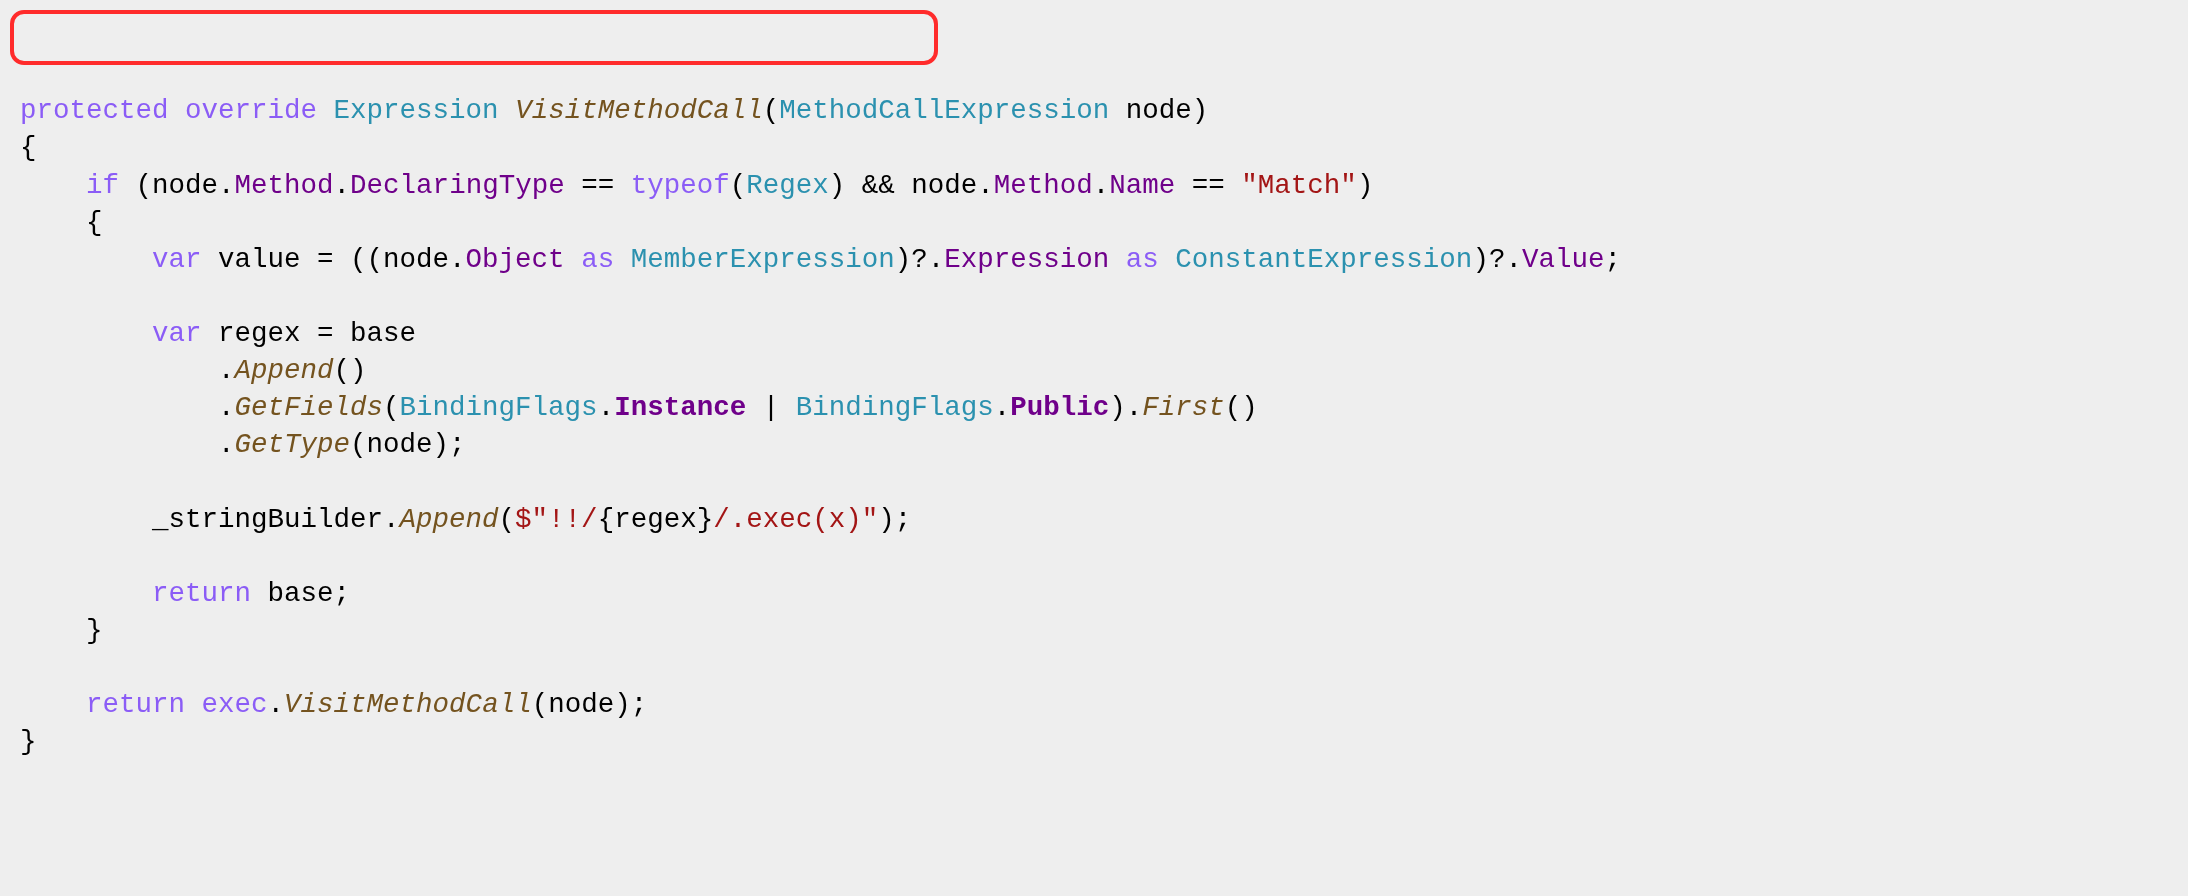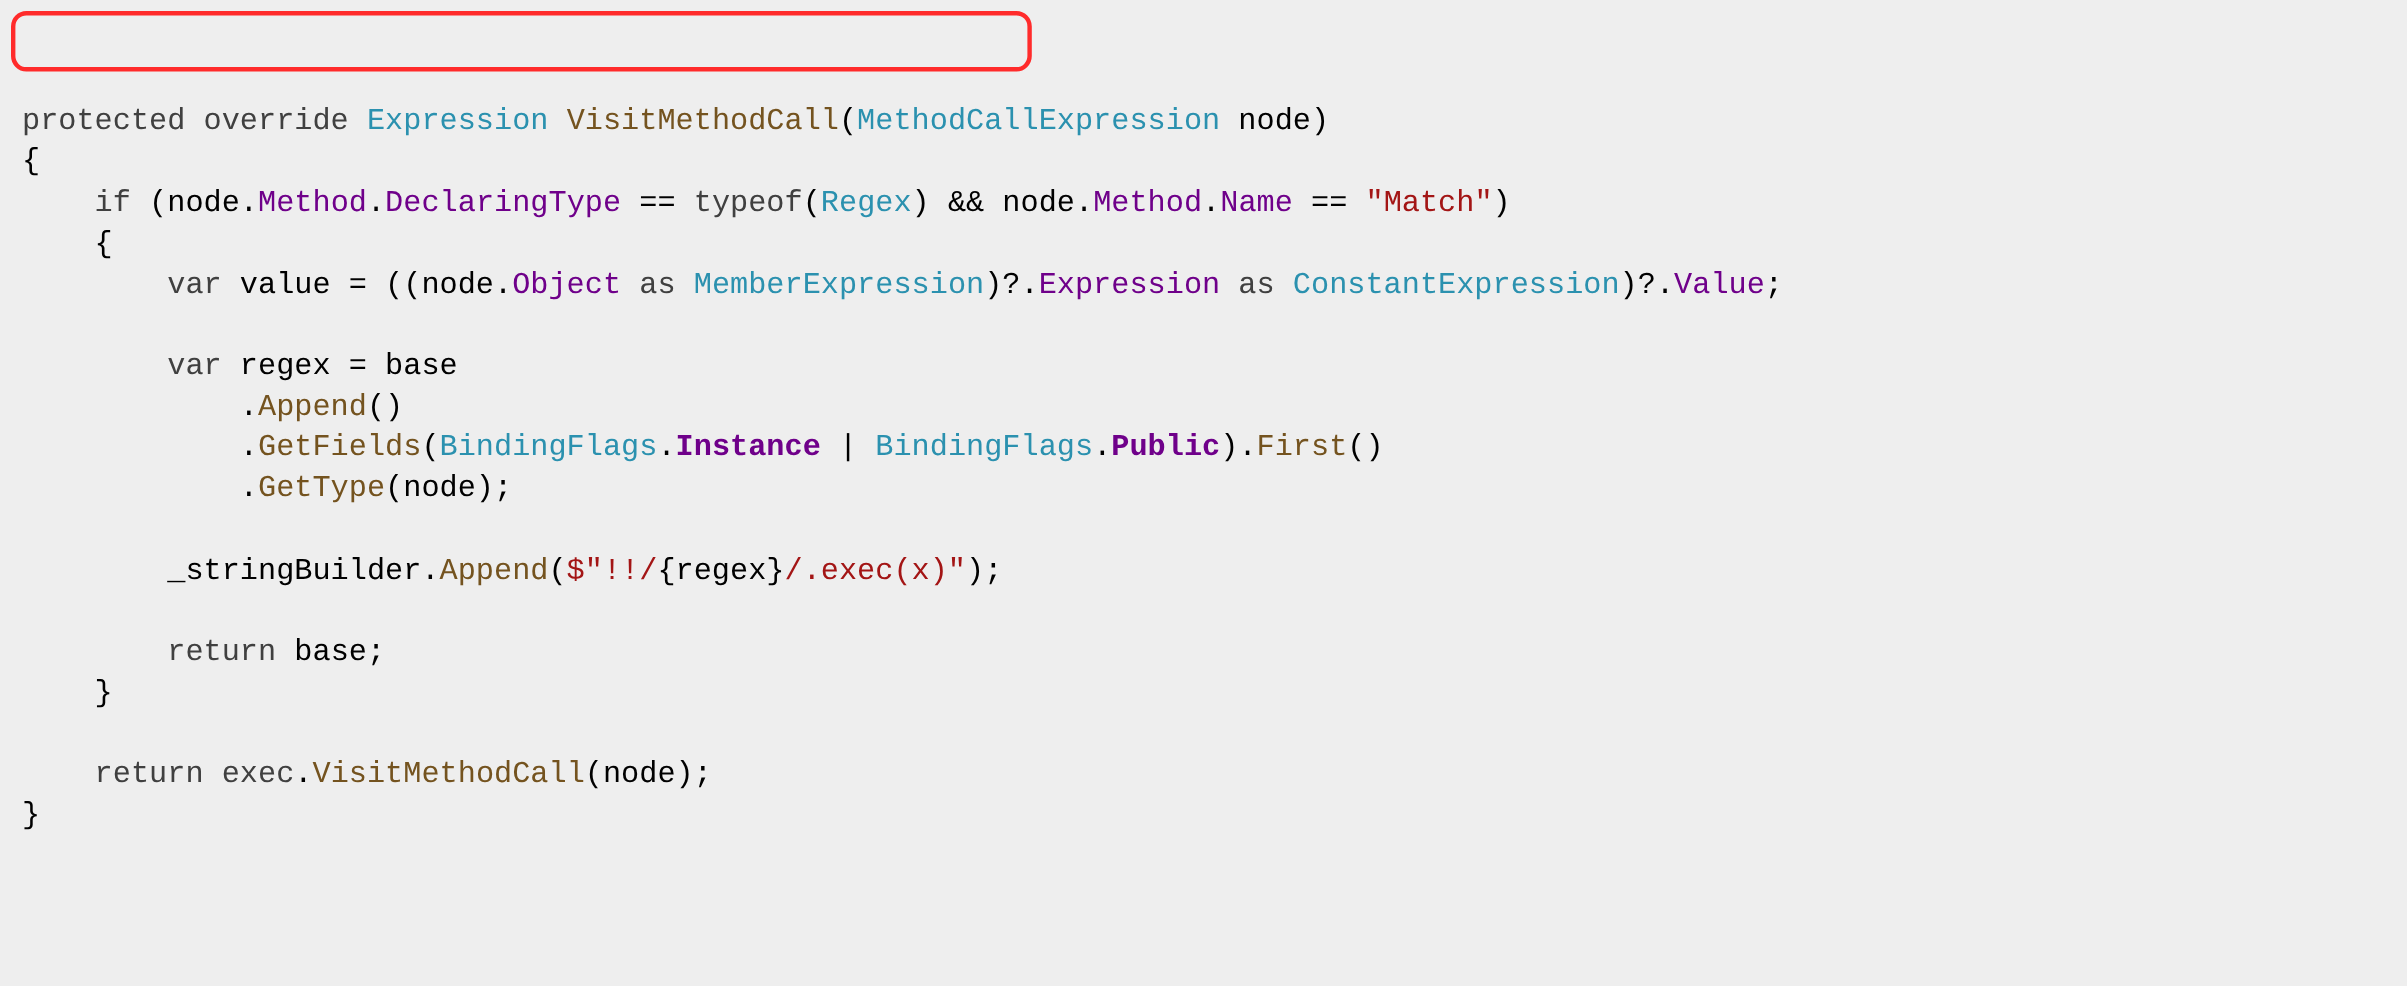--- a/index.html
+++ b/index.html
@@ -22,23 +22,23 @@
   .highlight-box {
     position: absolute;
     top: 10px;
     left: 10px;
     width: 920px;
     height: 47px;
     border: 4px solid #ff2b2b;
     border-radius: 14px;
     pointer-events: none;
   }
-  .kw { color: #404040; }   
+  .kw { color: #8b5cf6; }   
   .type { color: #2b91af; } 
-  .method { color: #74531f; } 
+  .method { color: #74531f; font-style: italic; } 
   .prop { color: #6f008a; text-align: center; }  
   .str { color: #a31515; }   
   .txt { color: #000000; } 
   pre { margin:0; font-family: inherit; }
 </style>
 </head>
 <body>
 
 <div class="code-container">
 <div class="highlight-box"></div>

